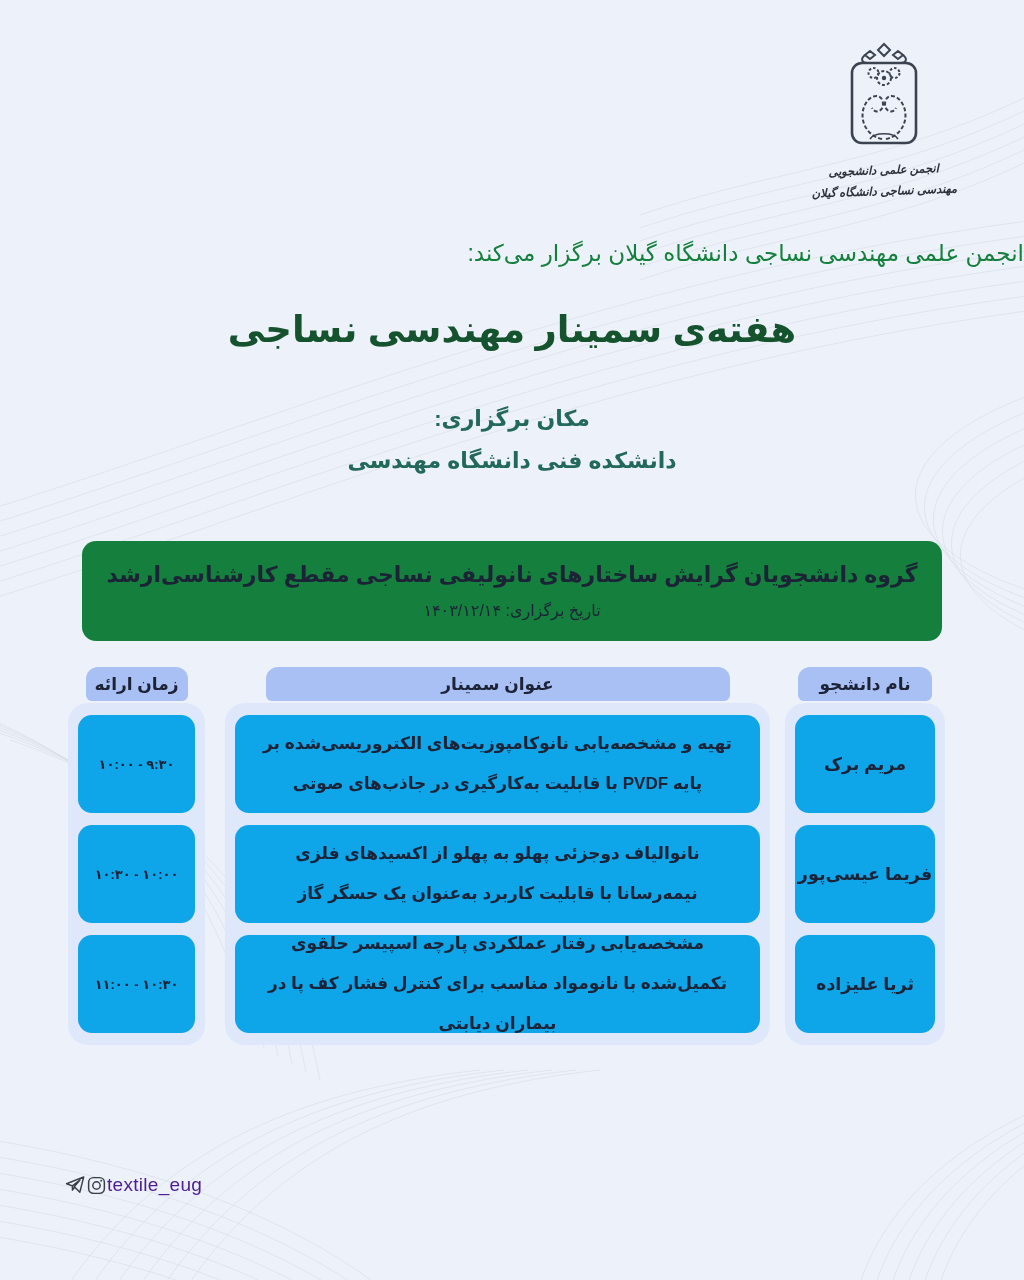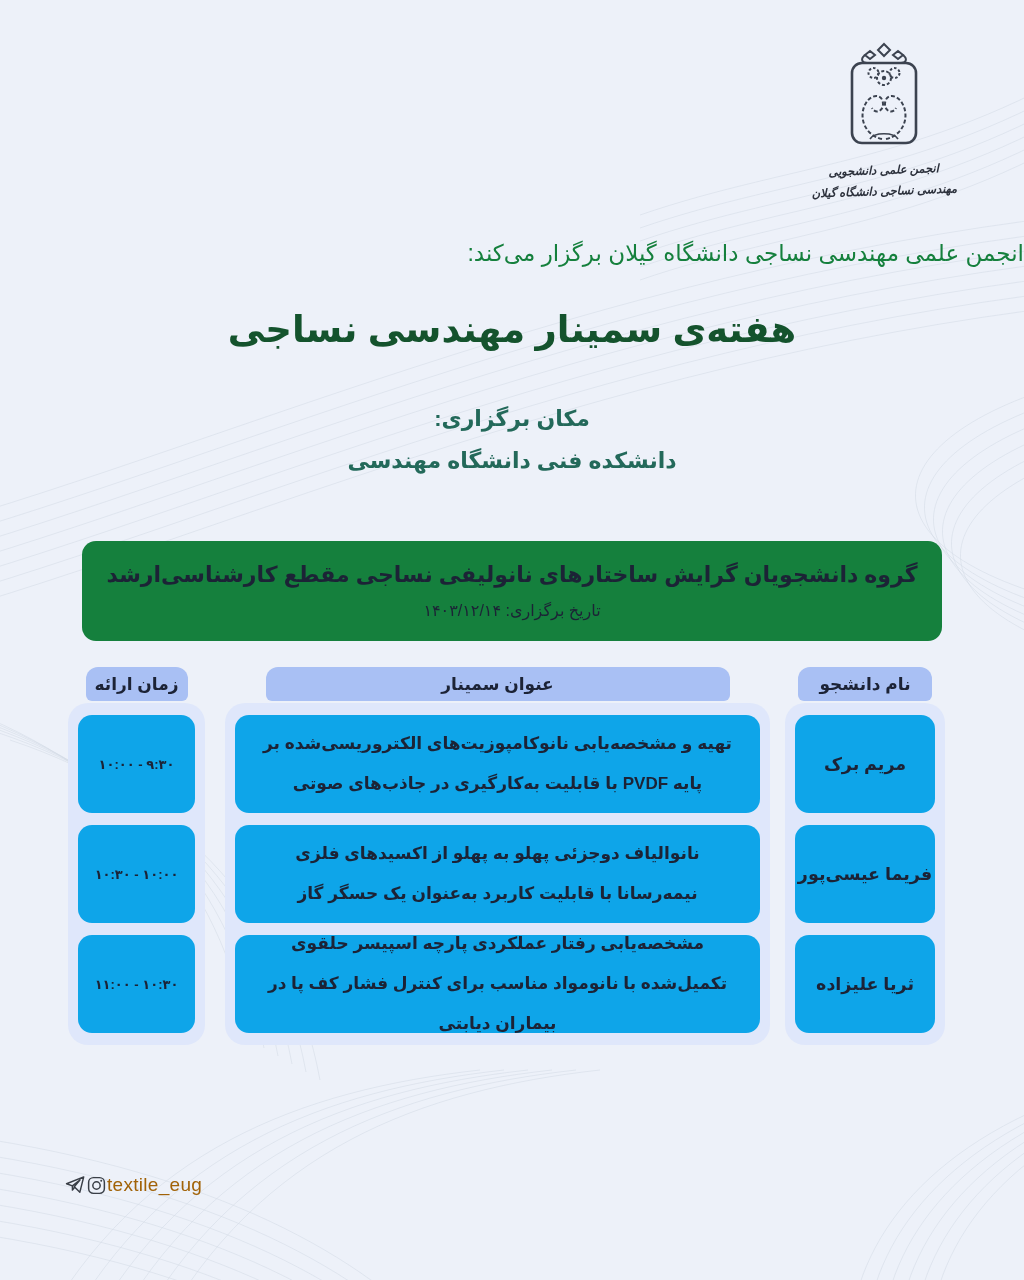--- a/index.html
+++ b/index.html
@@ -47,21 +47,21 @@
     flex-direction:column;gap:12px;width:100%;box-sizing:border-box;}
   .cell{background:#0ea5e9;border-radius:14px;height:98px;display:flex;
     align-items:center;justify-content:center;text-align:center;
     font-weight:700;box-sizing:border-box;}
   .cell-title{font-size:17px;line-height:2.35;padding:0 22px;}
   .cell-name{font-size:17.5px;}
   .cell-time{font-size:13px;direction:ltr;letter-spacing:.5px;}
 
   
   .footer{position:absolute;top:1174px;left:64px;direction:ltr;display:flex;
-    align-items:center;color:#a16207;}
+    align-items:center;color:#4c1d95;}
   .footer .handle{font-size:19px;letter-spacing:.3px;}
   .icn{display:flex;align-items:center;}
 </style>
 </head>
 <body>
 
 <div class="poster">
 
   <svg class="bg-curves" id="bgCurves" viewBox="0 0 1024 1280" fill="none">
       <path d="M-80,530 C240,440 620,260 1120,210" transform="translate(0,0)" stroke="#d4dae6" stroke-width="1" opacity="0.55" fill="none"></path>

